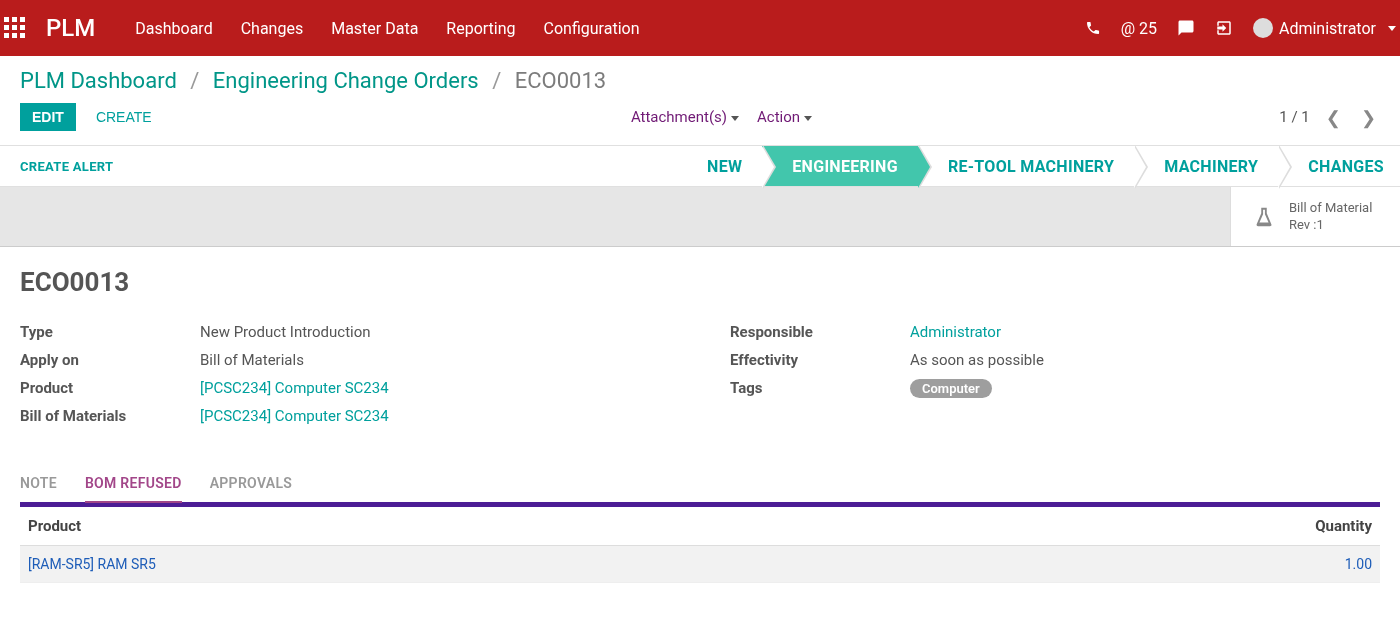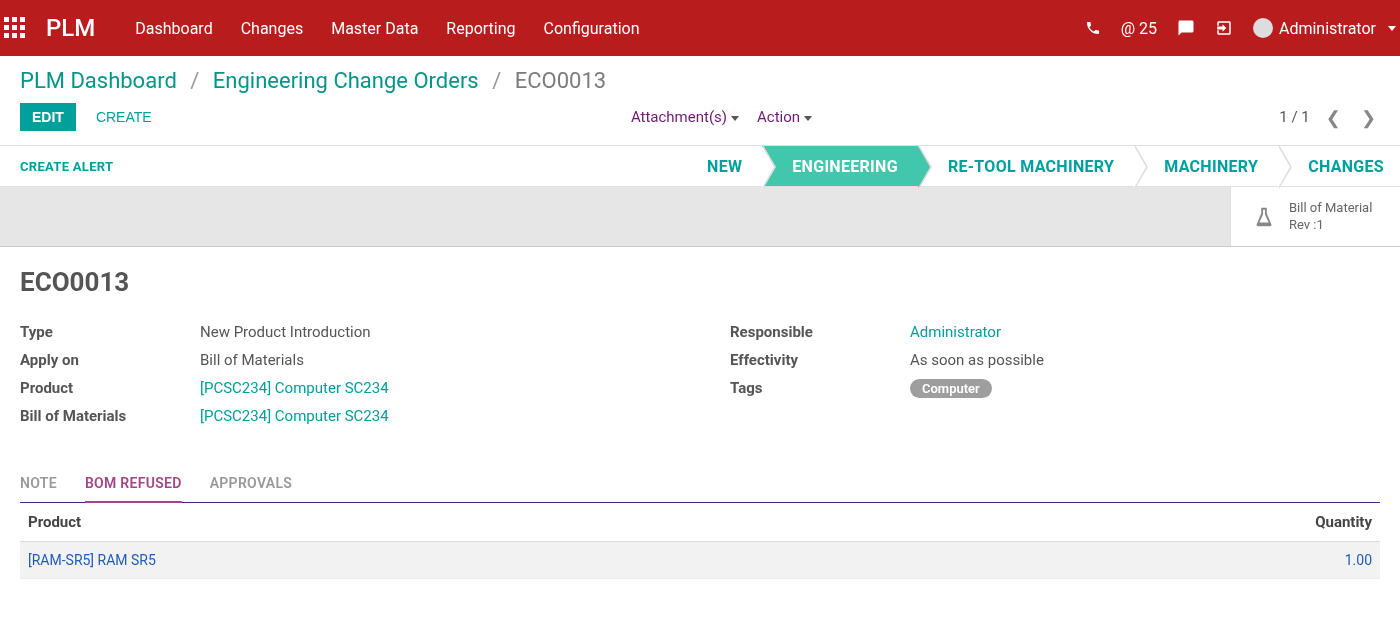--- a/index.html
+++ b/index.html
@@ -52,21 +52,21 @@
 .form-body { padding: 20px 20px 10px 20px; }
 .record-title { font-size: 26px; color: #555; margin-bottom: 26px; }
 .field-grid { display: flex; gap: 60px; }
 .field-col { flex: 1; }
 .field-row { display: flex; margin-bottom: 10px; }
 .field-label { width: 180px; font-weight: 700; color: #555; font-size: 15px; }
 .field-value { font-size: 15px; color: #555; }
 .field-value a { color: #00a09d; text-decoration: none; cursor: pointer; }
 .tag { background: #9e9e9e; color: #fff; border-radius: 12px; padding: 2px 12px; font-size: 13px; font-weight: 600; }
 
-.tabs { border-bottom: 1px solid #4c1d95; margin-top: 30px; display: flex; gap: 28px; }
+.tabs { border-bottom: 5px solid #4c1d95; margin-top: 30px; display: flex; gap: 28px; }
 .tab { padding: 10px 0; font-size: 14px; font-weight: 600; color: #999; cursor: pointer; letter-spacing: 0.3px; }
 .tab.active { color: #a24689; border-bottom: 2px solid #a24689; margin-bottom: -1px; }
 
 .table { width: 100%; border-collapse: collapse; margin-top: 0; }
 .table th { text-align: left; font-size: 15px; font-weight: 700; color: #444; padding: 10px 8px; border-bottom: 1px solid #ddd; }
 .table th.qty, .table td.qty { text-align: right; }
 .table td { padding: 10px 8px; font-size: 14px; border-bottom: 1px solid #eee; }
 .table tr.added { background: #f2f2f2; }
 .table tr.added td, .table tr.added td a { color: #1e5db8; }
 .table tr.removed td, .table tr.removed td a { color: #8b2e2e; }

